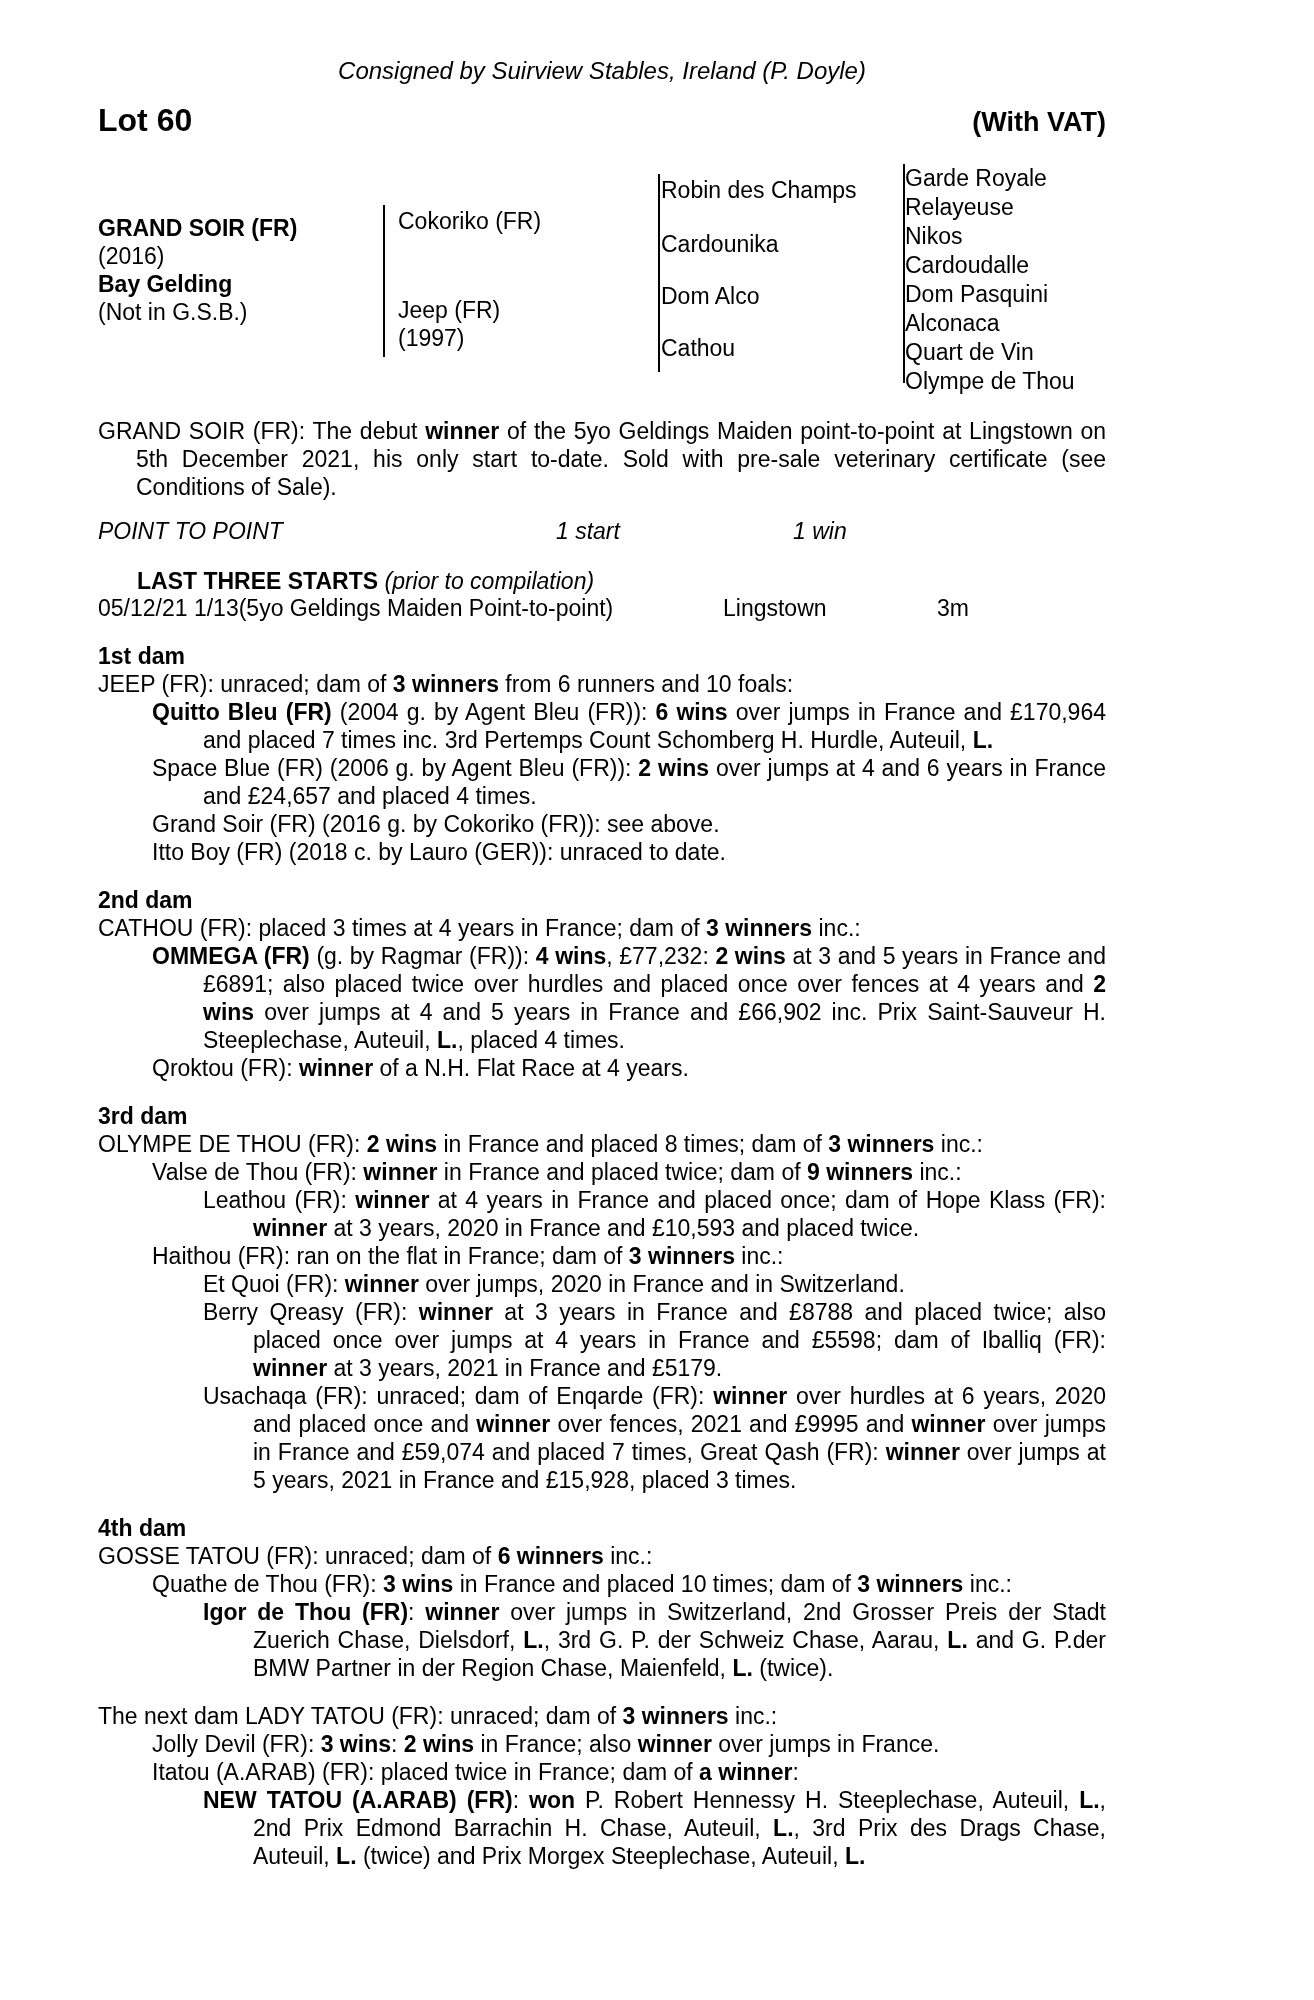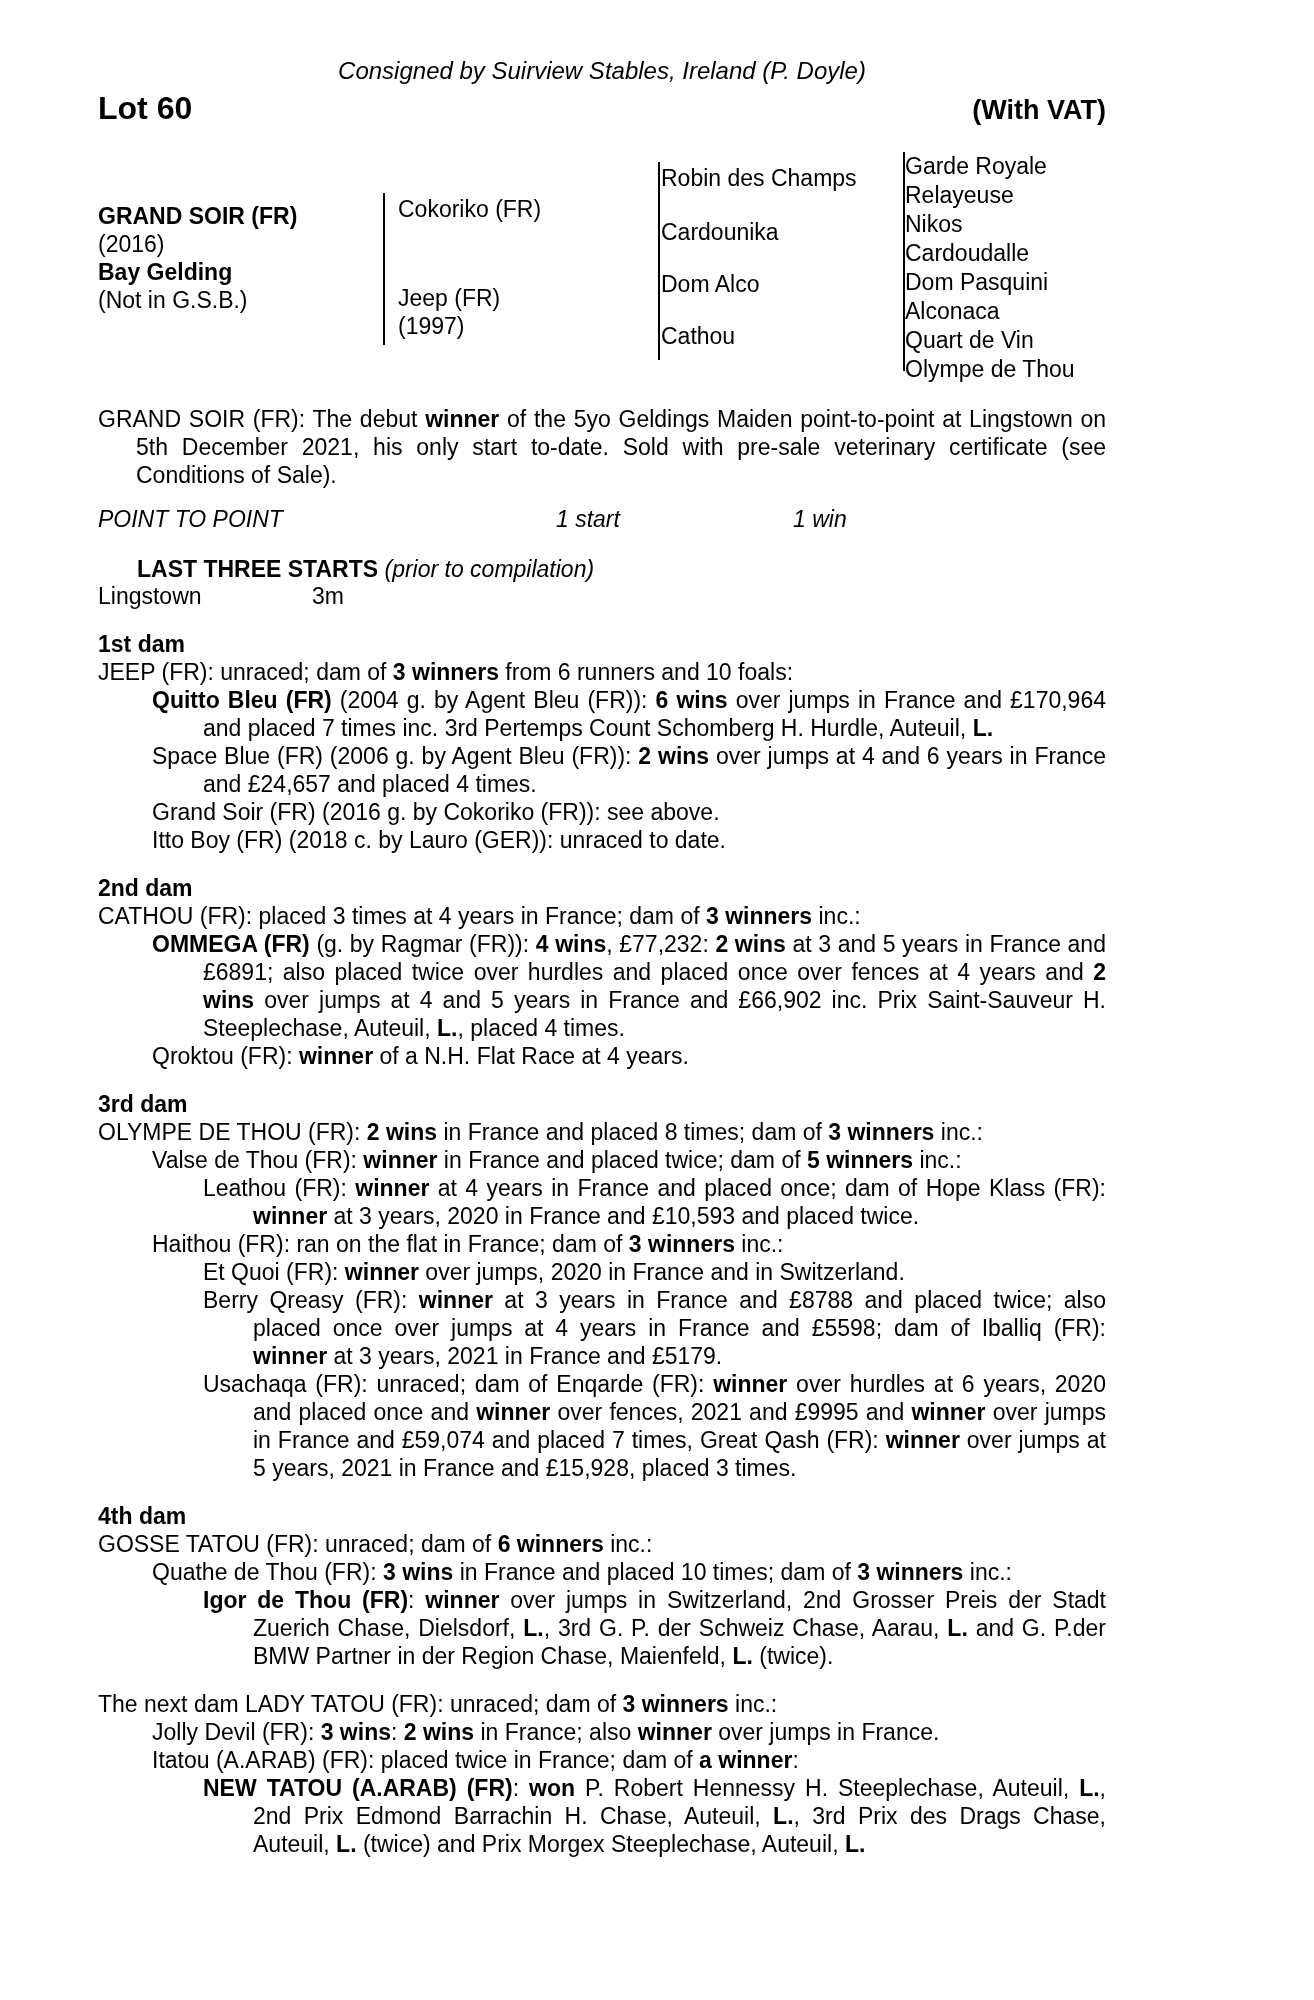--- a/index.html
+++ b/index.html
@@ -6,21 +6,21 @@
   body{
     width:1314px;height:2000px;
     color:#000;
     font-family:"Liberation Sans","DejaVu Sans",sans-serif;
     font-size:23px;line-height:28px;
     -webkit-font-smoothing:antialiased;
   }
   .page{box-sizing:border-box;width:1182px;height:2000px;padding:56px 76px 0 98px;overflow:hidden;}
 
   .consigned{text-align:center;font-style:italic;font-size:24px;line-height:30px;}
-  .lot-row{display:flex;justify-content:space-between;align-items:baseline;margin-top:4px;}
+  .lot-row{display:flex;justify-content:space-between;align-items:baseline;margin-top:16px;}
   .lot{font-weight:bold;font-size:32px;line-height:36px;}
   .vat{font-weight:bold;font-size:27px;}
 
   
   .ped-table{display:flex;margin-top:25px;height:240px;}
   .ped-col1{width:285px;padding-top:51px;box-sizing:content-box;}
   .ped-col1 .subj-line{line-height:28px;}
   .ped-col1 .b{font-weight:bold;}
   .vrule{width:2px;background:#000;flex:0 0 2px;}
   .rule1{margin-top:42px;height:152px;}
@@ -107,20 +107,21 @@
   <div class="record-row">
     <span class="record-label">POINT TO POINT</span>
     <span class="record-starts">1 start</span>
     <span class="record-wins">1 win</span>
   </div>
 
   <div class="lts-heading">
     <span class="ttl">LAST THREE STARTS</span><span class="sub"> (prior to compilation)</span>
   </div>
   <div class="race-row">
+    <span class="race-result">05/12/21 1/13(5yo Geldings Maiden Point-to-point)</span>
     <span class="race-course">Lingstown</span>
     <span class="race-dist">3m</span>
   </div>
 
   <div>
       <div class="section">
         <div class="dam-heading">1st dam</div>
         <p class="para l0"><span>JEEP (FR): unraced; dam of </span><b>3 winners</b><span> from 6 runners and 10 foals:</span></p>
         <p class="para l1"><b>Quitto Bleu (FR)</b><span> (2004 g. by Agent Bleu (FR)): </span><b>6 wins</b><span> over jumps in France and £170,964 and placed 7 times inc. 3rd Pertemps Count Schomberg H. Hurdle, Auteuil, </span><b>L.</b></p>
         <p class="para l1"><span>Space Blue (FR) (2006 g. by Agent Bleu (FR)): </span><b>2 wins</b><span> over jumps at 4 and 6 years in France and £24,657 and placed 4 times.</span></p>
@@ -129,21 +130,21 @@
       </div>
       <div class="section">
         <div class="dam-heading">2nd dam</div>
         <p class="para l0"><span>CATHOU (FR): placed 3 times at 4 years in France; dam of </span><b>3 winners</b><span> inc.:</span></p>
         <p class="para l1"><b>OMMEGA (FR)</b><span> (g. by Ragmar (FR)): </span><b>4 wins</b><span>, £77,232: </span><b>2 wins</b><span> at 3 and 5 years in France and £6891; also placed twice over hurdles and placed once over fences at 4 years and </span><b>2 wins</b><span> over jumps at 4 and 5 years in France and £66,902 inc. Prix Saint-Sauveur H. Steeplechase, Auteuil, </span><b>L.</b><span>, placed 4 times.</span></p>
         <p class="para l1"><span>Qroktou (FR): </span><b>winner</b><span> of a N.H. Flat Race at 4 years.</span></p>
       </div>
       <div class="section">
         <div class="dam-heading">3rd dam</div>
         <p class="para l0"><span>OLYMPE DE THOU (FR): </span><b>2 wins</b><span> in France and placed 8 times; dam of </span><b>3 winners</b><span> inc.:</span></p>
-        <p class="para l1"><span>Valse de Thou (FR): </span><b>winner</b><span> in France and placed twice; dam of </span><b>5 winners</b><span> inc.:</span></p>
+        <p class="para l1"><span>Valse de Thou (FR): </span><b>winner</b><span> in France and placed twice; dam of </span><b>9 winners</b><span> inc.:</span></p>
         <p class="para l2"><span>Leathou (FR): </span><b>winner</b><span> at 4 years in France and placed once; dam of Hope Klass (FR): </span><b>winner</b><span> at 3 years, 2020 in France and £10,593 and placed twice.</span></p>
         <p class="para l1"><span>Haithou (FR): ran on the flat in France; dam of </span><b>3 winners</b><span> inc.:</span></p>
         <p class="para l2"><span>Et Quoi (FR): </span><b>winner</b><span> over jumps, 2020 in France and in Switzerland.</span></p>
         <p class="para l2"><span>Berry Qreasy (FR): </span><b>winner</b><span> at 3 years in France and £8788 and placed twice; also placed once over jumps at 4 years in France and £5598; dam of Iballiq (FR): </span><b>winner</b><span> at 3 years, 2021 in France and £5179.</span></p>
         <p class="para l2"><span>Usachaqa (FR): unraced; dam of Enqarde (FR): </span><b>winner</b><span> over hurdles at 6 years, 2020 and placed once and </span><b>winner</b><span> over fences, 2021 and £9995 and </span><b>winner</b><span> over jumps in France and £59,074 and placed 7 times, Great Qash (FR): </span><b>winner</b><span> over jumps at 5 years, 2021 in France and £15,928, placed 3 times.</span></p>
       </div>
       <div class="section">
         <div class="dam-heading">4th dam</div>
         <p class="para l0"><span>GOSSE TATOU (FR): unraced; dam of </span><b>6 winners</b><span> inc.:</span></p>
         <p class="para l1"><span>Quathe de Thou (FR): </span><b>3 wins</b><span> in France and placed 10 times; dam of </span><b>3 winners</b><span> inc.:</span></p>

